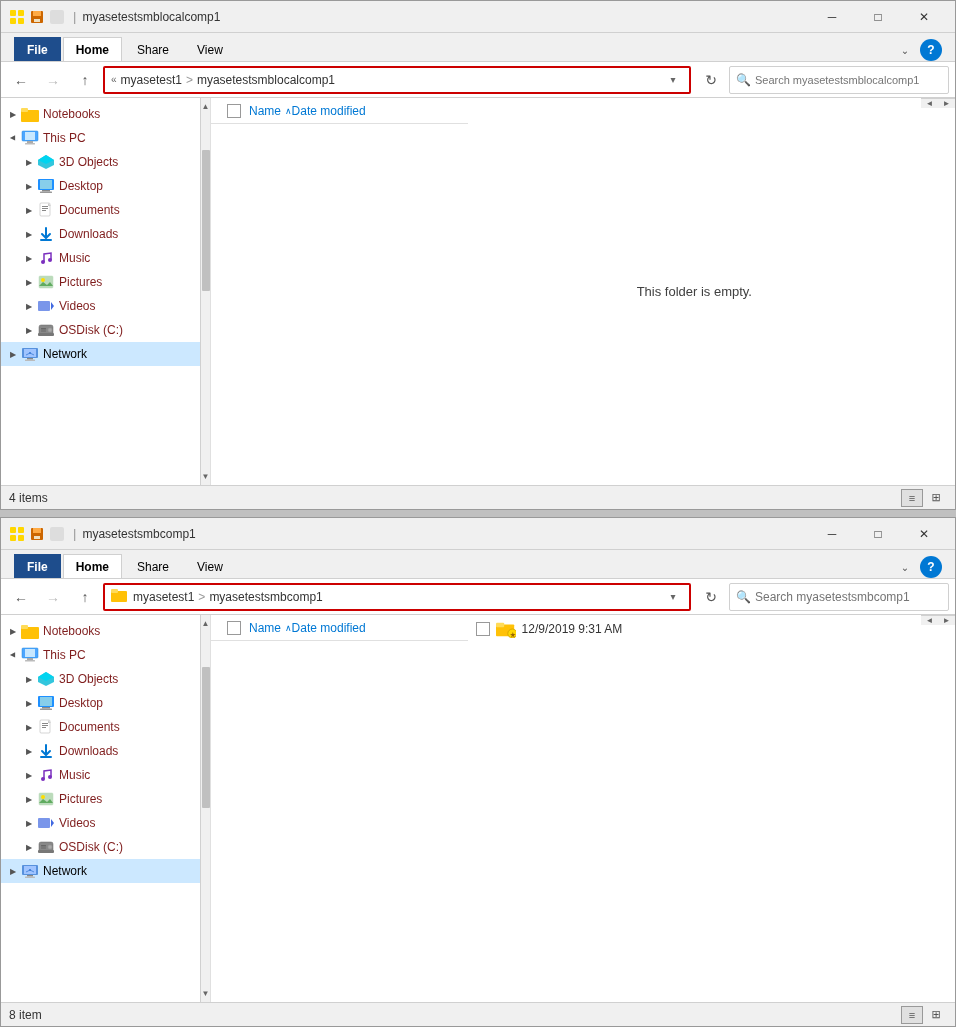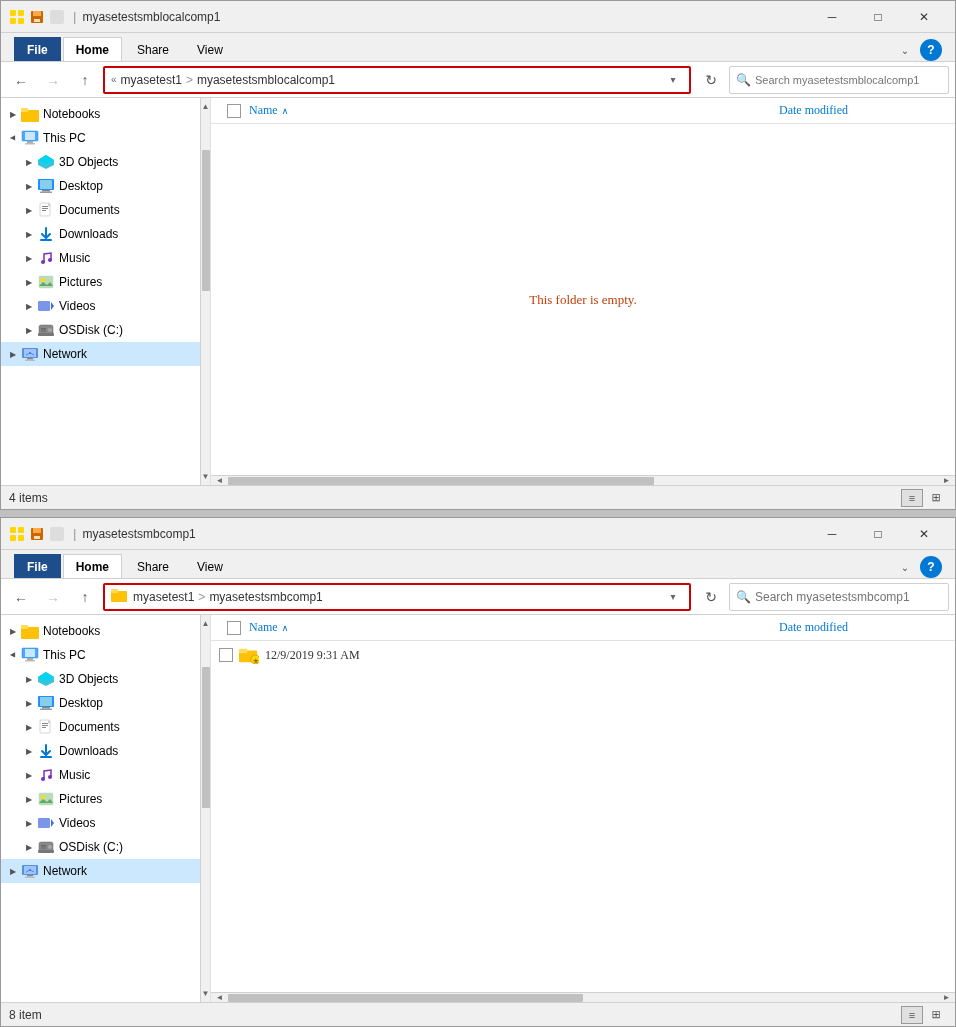--- a/index.html
+++ b/index.html
@@ -267,21 +267,21 @@
       height: 18px;
       flex-shrink: 0;
       display: flex;
       align-items: center;
       justify-content: center;
       margin-right: 4px;
     }
 
     .item-label {
       font-size: 12px;
-      color: #000000;
+      color: #7f1d1d;
       overflow: hidden;
       text-overflow: ellipsis;
     }
 
     .sidebar-item.selected .item-label { color: #000; }
 
     
     .sidebar-vscroll {
       width: 10px;
       background: #f0f0f0;
@@ -315,24 +315,23 @@
       left: 1px;
       right: 1px;
       background: #c0c0c0;
       border-radius: 1px;
     }
 
     
     .content-panel {
       flex: 1;
       display: flex;
-      flex-direction: column;
+      flex-direction: row;
       overflow: hidden;
       background: white;
-      font-family: Liberation Serif, serif;
     }
 
     .content-header {
       height: 26px;
       background: white;
       border-bottom: 1px solid #e0e0e0;
       display: flex;
       align-items: center;
       padding: 0 8px;
     }
@@ -359,21 +358,21 @@
 
     .content-body {
       flex: 1;
       overflow: auto;
       display: flex;
       align-items: center;
       justify-content: center;
     }
 
     .empty-message {
-      color: #c2410c;
+      color: #404040;
       font-size: 13px;
     }
 
     
     .status-bar {
       height: 24px;
       background: #f0f0f0;
       border-top: 1px solid #d0d0d0;
       display: flex;
       align-items: center;

